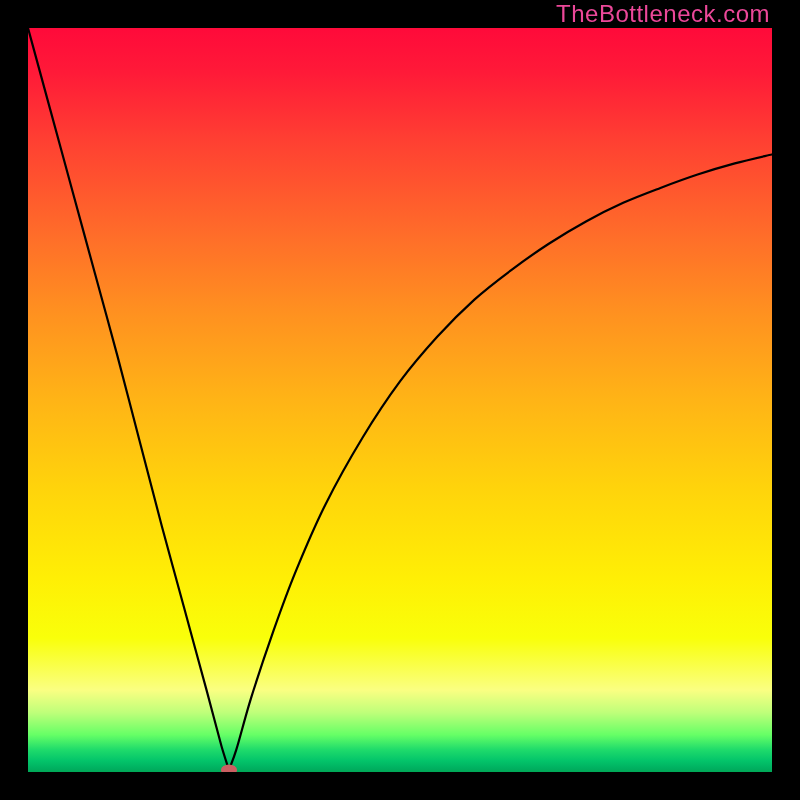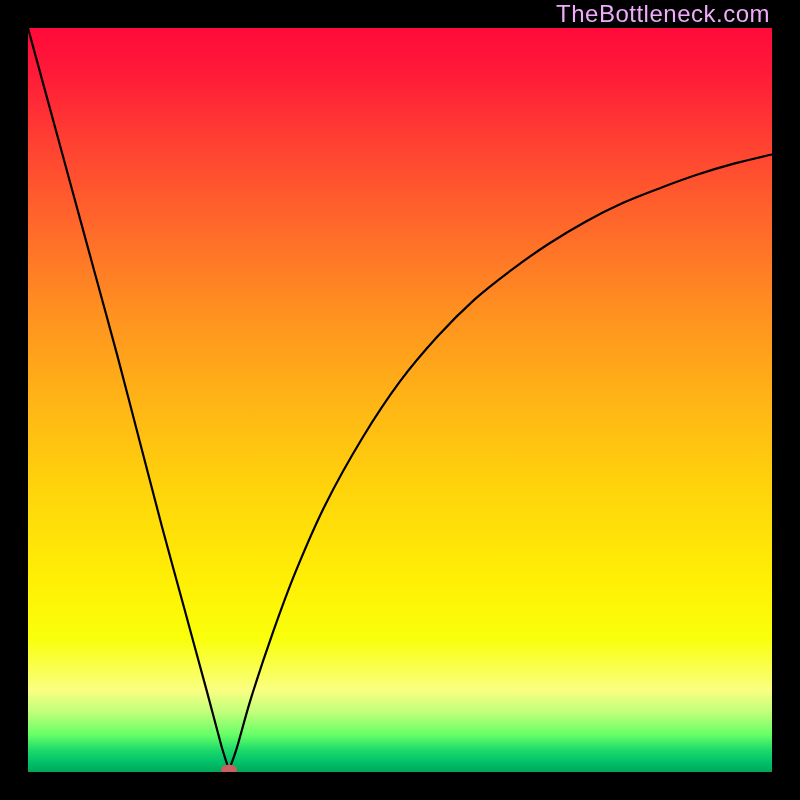--- a/index.html
+++ b/index.html
@@ -54,21 +54,21 @@
     left: 0;
     top: 0;
   }
   .watermark {
     position: absolute;
     top: 0px;
     right: 30px;
     font-family: Arial, Helvetica, sans-serif;
     font-size: 24px;
     font-weight: normal;
-    color: #f0abfc;
+    color: #ec4899;
     letter-spacing: 0.5px;
   }
   .marker {
     position: absolute;
     width: 16px;
     height: 11px;
     border-radius: 50% / 50%;
     background: #cb5f62;
     transform: translate(-50%, -50%);
   }

